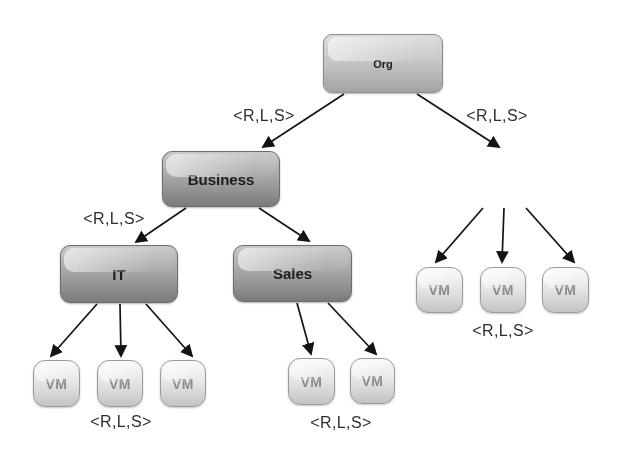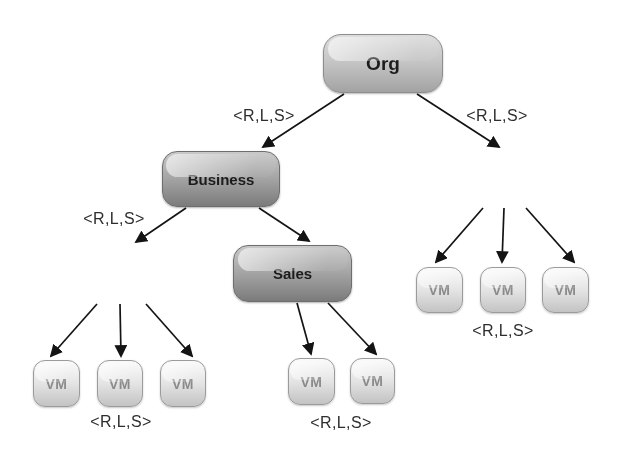--- a/index.html
+++ b/index.html
@@ -38,28 +38,28 @@
     position: absolute;
     left: 3%;
     right: 3%;
     top: 2px;
     height: 42%;
     border-radius: inherit;
     background: linear-gradient(105deg, rgba(255,255,255,0.60) 0%, rgba(255,255,255,0.28) 45%, rgba(255,255,255,0.05) 80%);
     pointer-events: none;
   }
   .root {
-    border-radius: 18px;
+    border-radius: 9px;
     border: 1px solid #8d8d8d;
     background: linear-gradient(180deg, #dddddd 0%, #c6c6c6 45%, #a3a3a3 100%);
     box-shadow: 0 1px 2px rgba(0,0,0,0.28);
-    font-size: 19px;
+    font-size: 11px;
   }
   .branch {
-    border-radius: 15px;
+    border-radius: 10px;
     border: 1px solid #6e6e6e;
     background: linear-gradient(180deg, #c9c9c9 0%, #a5a5a5 48%, #7b7b7b 100%);
     box-shadow: 0 1px 2px rgba(0,0,0,0.30);
     font-size: 15px;
   }
   .leaf {
     border-radius: 12px;
     border: 1px solid #9b9b9b;
     background: linear-gradient(180deg, #fafafa 0%, #e4e4e4 50%, #c3c3c3 100%);
     box-shadow: 0 1px 2px rgba(0,0,0,0.22);
@@ -120,20 +120,21 @@
       <line x1="297" y1="303" x2="311" y2="354" marker-end="url(#arrow)"></line>
       <line x1="328" y1="303" x2="376" y2="354" marker-end="url(#arrow)"></line>
       <line x1="483" y1="208" x2="436" y2="262" marker-end="url(#arrow)"></line>
       <line x1="504" y1="208" x2="502" y2="262" marker-end="url(#arrow)"></line>
       <line x1="526" y1="208" x2="574" y2="262" marker-end="url(#arrow)"></line>
     </g>
   </svg>
 
   <div class="node root" id="n-org">Org</div>
   <div class="node branch" id="n-business">Business</div>
+  <div class="node branch" id="n-it">IT</div>
   <div class="node branch" id="n-sales">Sales</div>
 
   <div class="node leaf" id="n-vm-it-1">VM</div>
   <div class="node leaf" id="n-vm-it-2">VM</div>
   <div class="node leaf" id="n-vm-it-3">VM</div>
   <div class="node leaf" id="n-vm-sales-1">VM</div>
   <div class="node leaf" id="n-vm-sales-2">VM</div>
   <div class="node leaf" id="n-vm-testing-1">VM</div>
   <div class="node leaf" id="n-vm-testing-2">VM</div>
   <div class="node leaf" id="n-vm-testing-3">VM</div>

